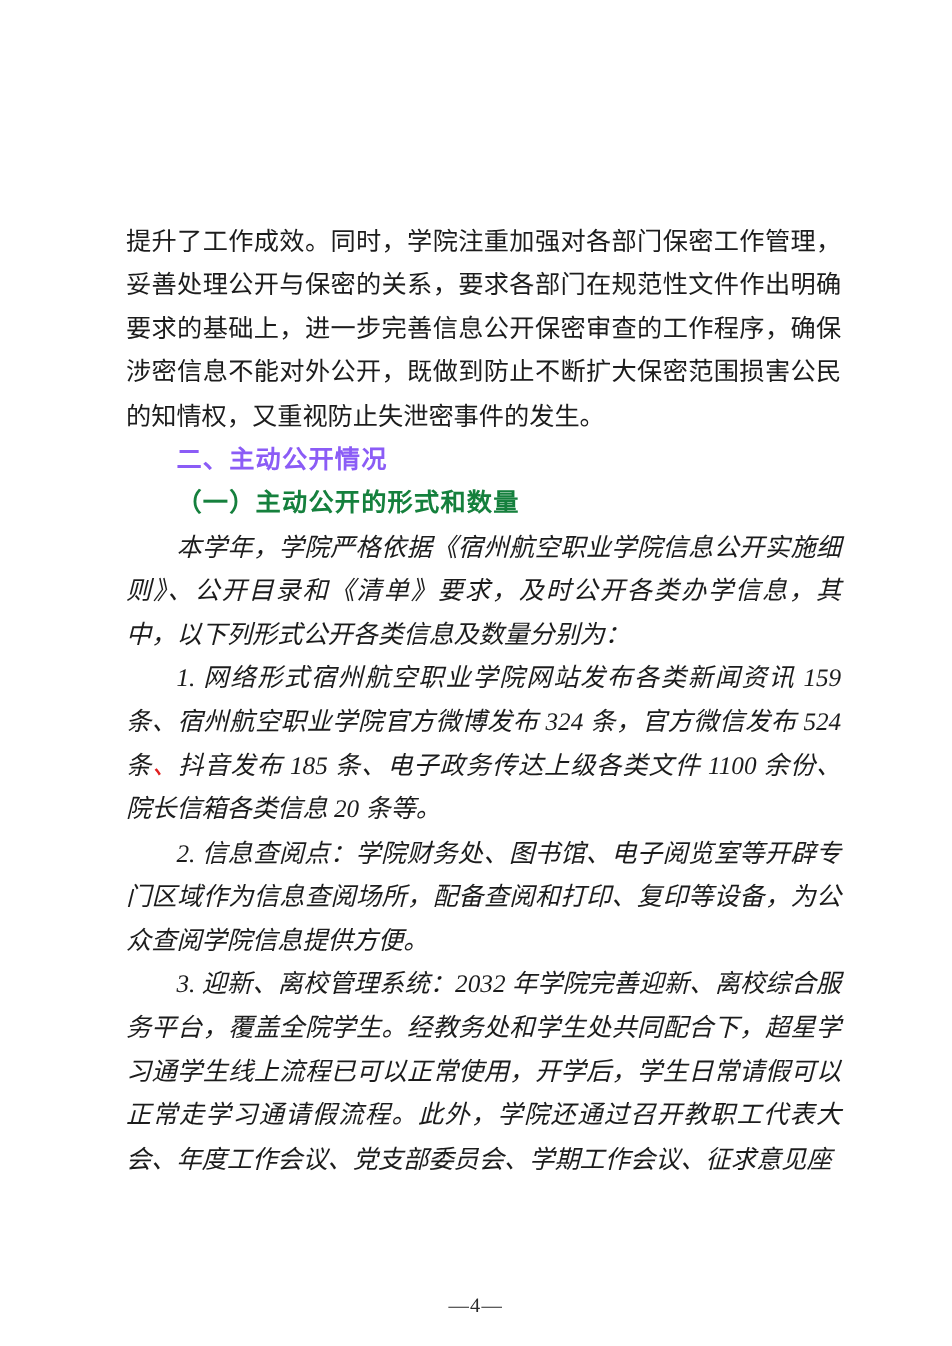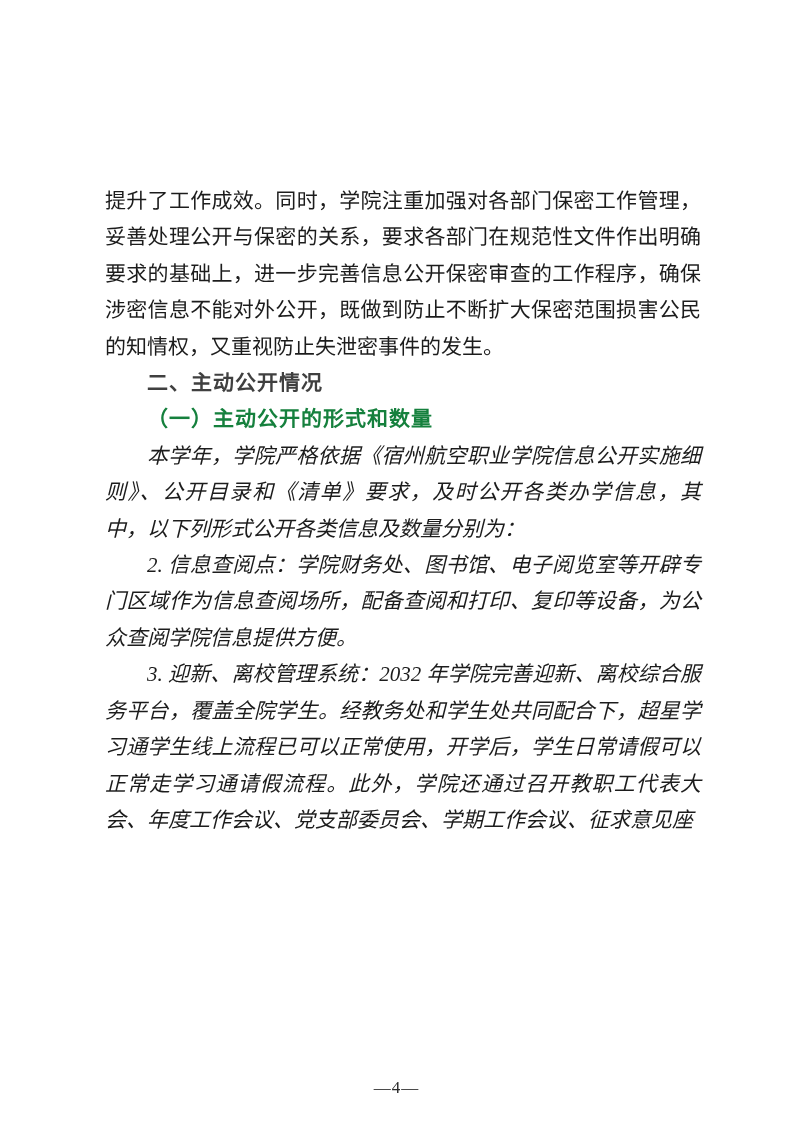--- a/index.html
+++ b/index.html
@@ -31,21 +31,21 @@
     margin: 0;
     padding: 0;
   }
   .indent {
     text-indent: 42px;
     font-style: italic;
   }
   .h-section {
     font-family: "DejaVu Sans", "Liberation Sans", sans-serif;
     font-weight: bold;
-    color: #404040;
+    color: #8b5cf6;
     text-indent: 42px;
     letter-spacing: 1px;
   }
   .h-sub {
     font-weight: bold;
     color: #15803d;
     text-indent: 42px;
     letter-spacing: 1px;
   }
   .red-mark {
@@ -65,20 +65,21 @@
 </style>
 </head>
 <body>
 
 <div class="page">
   <div class="content">
     <p>提升了工作成效。同时，学院注重加强对各部门保密工作管理，妥善处理公开与保密的关系，要求各部门在规范性文件作出明确要求的基础上，进一步完善信息公开保密审查的工作程序，确保涉密信息不能对外公开，既做到防止不断扩大保密范围损害公民的知情权，又重视防止失泄密事件的发生。</p>
     <p class="h-section">二、主动公开情况</p>
     <p class="h-sub">（一）主动公开的形式和数量</p>
     <p class="indent">本学年，学院严格依据《宿州航空职业学院信息公开实施细则》、公开目录和《清单》要求，及时公开各类办学信息，其中，以下列形式公开各类信息及数量分别为：</p>
+    <p class="indent"><span>1. 网络形式宿州航空职业学院网站发布各类新闻资讯 159 条、宿州航空职业学院官方微博发布 324 条，官方微信发布 524 条</span><span class="red-mark">、</span><span>抖音发布 185 条、电子政务传达上级各类文件 1100 余份、院长信箱各类信息 20 条等。</span></p>
     <p class="indent">2. 信息查阅点：学院财务处、图书馆、电子阅览室等开辟专门区域作为信息查阅场所，配备查阅和打印、复印等设备，为公众查阅学院信息提供方便。</p>
     <p class="indent">3. 迎新、离校管理系统：2032 年学院完善迎新、离校综合服务平台，覆盖全院学生。经教务处和学生处共同配合下，超星学习通学生线上流程已可以正常使用，开学后，学生日常请假可以正常走学习通请假流程。此外，学院还通过召开教职工代表大会、年度工作会议、党支部委员会、学期工作会议、征求意见座</p>
   </div>
 
   <div class="footer">
     <span>—4—</span>
   </div>
 </div>
 
 </body></html>

